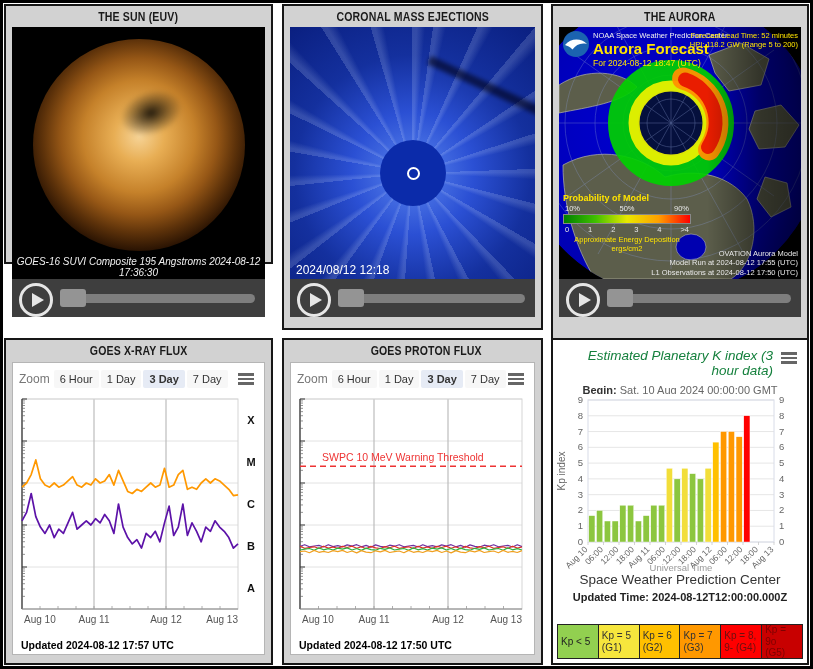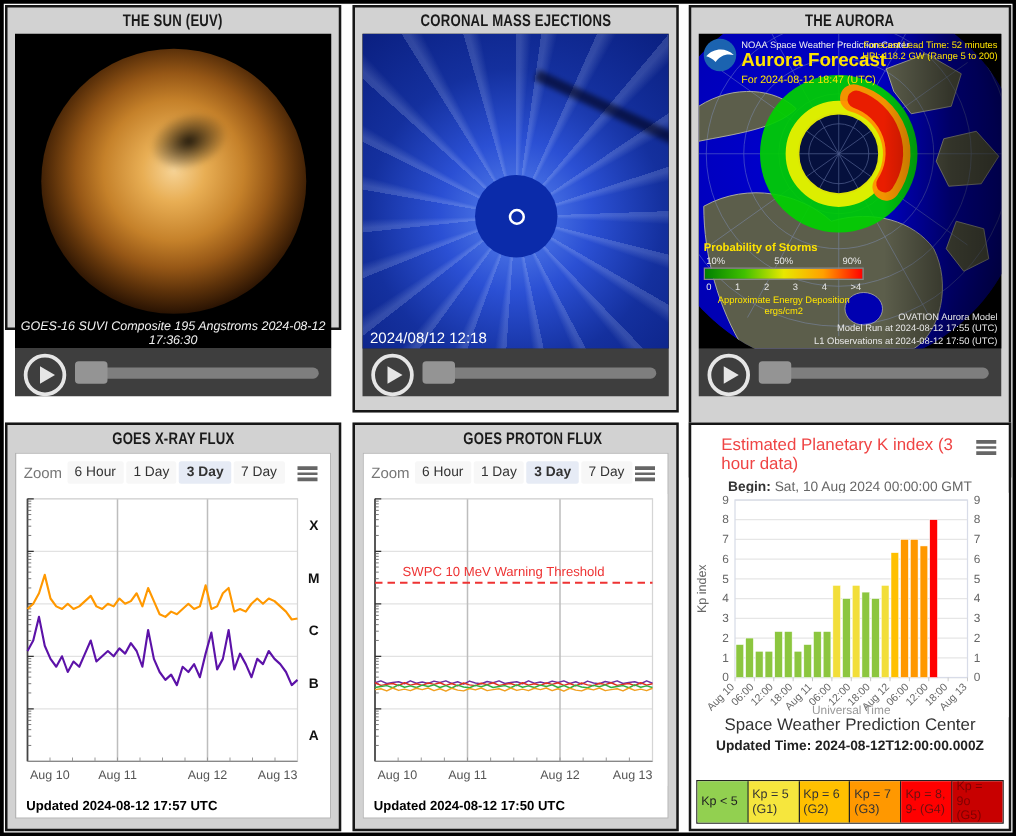--- a/index.html
+++ b/index.html
@@ -42,21 +42,21 @@
   .card{position:absolute;left:6px;right:6px;top:22px;bottom:8px;background:#fff;border:1px solid #B5B5B5;}
   .toolbar{position:absolute;left:6px;top:6px;right:6px;height:22px;}
   .zoom-lbl{color:#777;font-size:12px;margin-right:4px;vertical-align:middle;}
   .rbtn{display:inline-block;font-size:11px;color:#333;background:#F7F7F7;border-radius:2px;padding:3px 6px;margin-right:2px;cursor:pointer;vertical-align:middle;}
   .rbtn.sel{background:#E6EBF5;font-weight:bold;}
   .menu-icon{position:absolute;right:4px;top:4px;width:16px;height:12px;cursor:pointer;}
   .menu-icon i{display:block;height:2.5px;background:#666;margin-bottom:2px;}
   .updated{position:absolute;left:8px;bottom:3px;font-size:10.5px;font-weight:bold;color:#000;}
   
   #kp-panel{background:#fff;}
-  .kp-title{position:absolute;top:8px;left:24px;right:34px;text-align:left;font-size:13.5px;color:#ef4444;}
+  .kp-title{position:absolute;top:8px;left:24px;right:34px;text-align:right;font-size:13.5px;color:#15803d;font-style:italic;}
   .kp-sub{position:absolute;top:44px;left:0;right:0;text-align:center;font-size:11px;color:#666;}
   .kp-sub b{color:#333;}
   .kp-src{position:absolute;top:232px;left:0;right:0;text-align:center;font-size:13.5px;color:#333;}
   .kp-upd{position:absolute;top:251px;left:0;right:0;text-align:center;font-size:11px;font-weight:bold;color:#222;}
   .kp-link{position:absolute;top:266px;left:0;right:0;text-align:center;font-size:11.5px;color:#3366CC;cursor:pointer;}
   .kp-legend{position:absolute;left:4px;right:4px;top:284px;bottom:4px;display:flex;border:1px solid #222;}
   .kp-cell{flex:1;border-right:1px solid #222;font-size:10px;line-height:1.18;padding:2px 3px;display:flex;flex-direction:column;justify-content:center;}
   .kp-cell:last-child{border-right:none;}
   svg text{font-family:"Liberation Sans",sans-serif;}
 </style>
@@ -160,21 +160,21 @@
       <path d="M3,15 C9,8 19,8 25,14 C19,12.5 14,14.5 10.5,19.5 C8,17 5.5,15.8 3,15 Z" fill="#FFFFFF"></path>
     </svg>
     <div class="aur-t aur-org">NOAA Space Weather Prediction Center</div>
     <div class="aur-t aur-head">Aurora Forecast</div>
     <div class="aur-t aur-valid">For 2024-08-12 18:47 (UTC)</div>
     <div class="aur-t aur-right">
       <div>Forecast Lead Time:  52 minutes</div>
       <div>HPI: 118.2 GW (Range 5 to 200)</div>
     </div>
     <div class="prob">
-      <div class="t1">Probability of Storms</div>
+      <div class="t1">Probability of Model</div>
       <div class="ticks" id="prob-ticks">
           <span>10%</span>
           <span>50%</span>
           <span>90%</span>
         </div>
       <div class="bar"></div>
       <div class="ticks" id="energy-ticks">
           <span>0</span>
           <span>1</span>
           <span>2</span>

